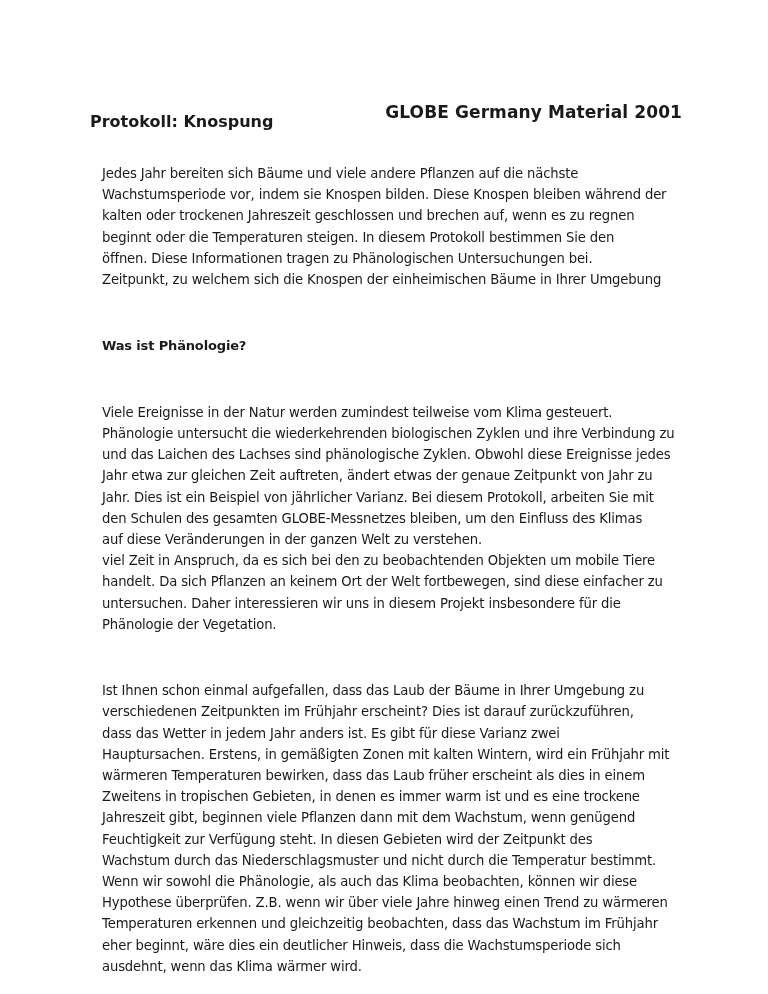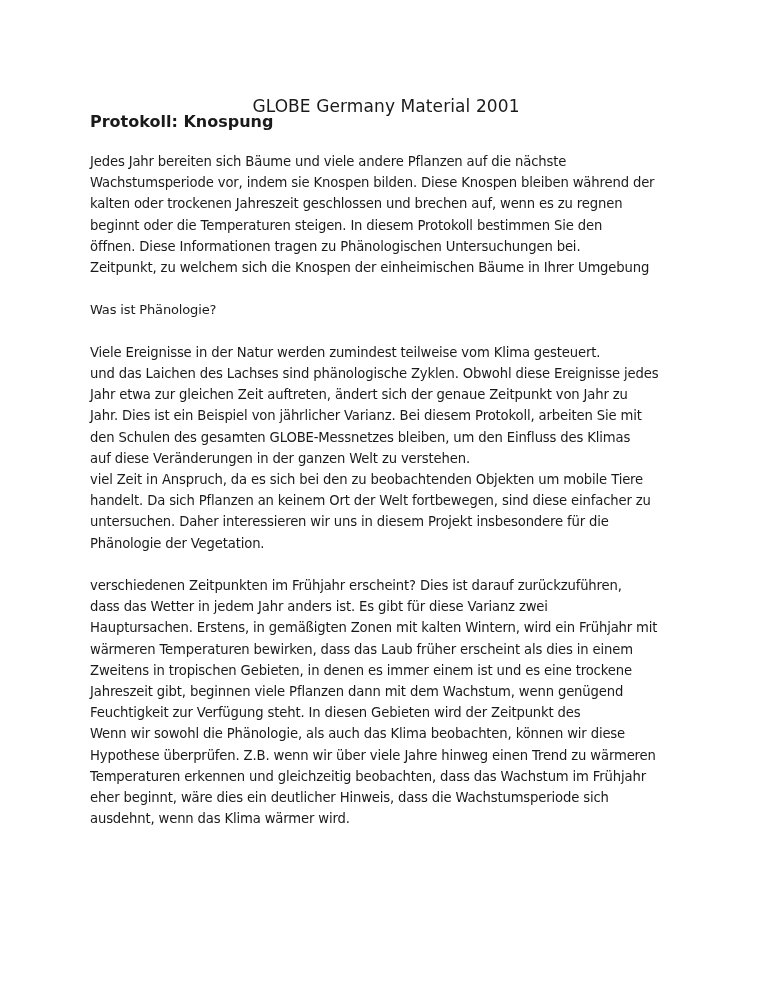--- a/index.html
+++ b/index.html
@@ -1,26 +1,26 @@
 <!DOCTYPE html>
 <html><head>
 <meta charset="utf-8">
 <style>
   html, body { margin: 0; padding: 0; background: #ffffff; }
   body { width: 768px; height: 994px; overflow: hidden; position: relative;
          font-family: "DejaVu Sans", sans-serif; color: #1a1a1a; }
   .page { position: absolute; left: 90px; top: 0; width: 600px; }
-  .header-title { position: absolute; top: 96px; left: 0; width: 592px; text-align: center;
-                  font-size: 17px; font-weight: normal; letter-spacing: 0.1px; }
+  .header-title { position: absolute; top: 102px; left: 0; width: 592px; text-align: right;
+                  font-size: 17px; font-weight: bold; letter-spacing: 0.1px; }
   .doc-title { position: absolute; top: 112px; left: 0; font-size: 16px; font-weight: bold; }
   .content { position: absolute; top: 151px; left: 0; width: 600px;
              font-size: 13.2px; line-height: 21.2px; letter-spacing: -0.15px; }
-  .content p { margin: 0; }
+  .content p { margin: 12px; }
   .gap { height: 21.2px; }
-  .section-heading { font-weight: normal; font-size: 13px; }
+  .section-heading { font-weight: bold; font-size: 13px; }
   .line { white-space: nowrap; display: block; }
 </style>
 </head>
 <body>
 
 <div class="page">
   <div class="header-title">GLOBE Germany Material 2001</div>
   <div class="doc-title">Protokoll: Knospung</div>
 
   <div class="content">
@@ -30,39 +30,42 @@
       <span class="line">kalten oder trockenen Jahreszeit geschlossen und brechen auf, wenn es zu regnen</span>
       <span class="line">beginnt oder die Temperaturen steigen. In diesem Protokoll bestimmen Sie den</span>
       <span class="line">öffnen. Diese Informationen tragen zu Phänologischen Untersuchungen bei.</span>
       <span class="line">Zeitpunkt, zu welchem sich die Knospen der einheimischen Bäume in Ihrer Umgebung</span>
     </p>
     <div class="gap"></div>
     <p class="section-heading">Was ist Phänologie?</p>
     <div class="gap"></div>
     <p>
       <span class="line">Viele Ereignisse in der Natur werden zumindest teilweise vom Klima gesteuert.</span>
+      <span class="line">Phänologie untersucht die wiederkehrenden biologischen Zyklen und ihre Verbindung zu</span>
       <span class="line">und das Laichen des Lachses sind phänologische Zyklen. Obwohl diese Ereignisse jedes</span>
-      <span class="line">Jahr etwa zur gleichen Zeit auftreten, ändert sich der genaue Zeitpunkt von Jahr zu</span>
+      <span class="line">Jahr etwa zur gleichen Zeit auftreten, ändert etwas der genaue Zeitpunkt von Jahr zu</span>
       <span class="line">Jahr. Dies ist ein Beispiel von jährlicher Varianz. Bei diesem Protokoll, arbeiten Sie mit</span>
       <span class="line">den Schulen des gesamten GLOBE-Messnetzes bleiben, um den Einfluss des Klimas</span>
       <span class="line">auf diese Veränderungen in der ganzen Welt zu verstehen.</span>
       <span class="line">viel Zeit in Anspruch, da es sich bei den zu beobachtenden Objekten um mobile Tiere</span>
       <span class="line">handelt. Da sich Pflanzen an keinem Ort der Welt fortbewegen, sind diese einfacher zu</span>
       <span class="line">untersuchen. Daher interessieren wir uns in diesem Projekt insbesondere für die</span>
       <span class="line">Phänologie der Vegetation.</span>
     </p>
     <div class="gap"></div>
     <p>
+      <span class="line">Ist Ihnen schon einmal aufgefallen, dass das Laub der Bäume in Ihrer Umgebung zu</span>
       <span class="line">verschiedenen Zeitpunkten im Frühjahr erscheint? Dies ist darauf zurückzuführen,</span>
       <span class="line">dass das Wetter in jedem Jahr anders ist.  Es gibt für diese Varianz zwei</span>
       <span class="line">Hauptursachen. Erstens, in gemäßigten Zonen mit kalten Wintern, wird ein Frühjahr mit</span>
       <span class="line">wärmeren Temperaturen bewirken, dass das Laub früher erscheint als dies in einem</span>
-      <span class="line">Zweitens in tropischen Gebieten, in denen es immer einem ist und es eine trockene</span>
+      <span class="line">Zweitens in tropischen Gebieten, in denen es immer warm ist und es eine trockene</span>
       <span class="line">Jahreszeit gibt, beginnen viele Pflanzen dann mit dem Wachstum, wenn genügend</span>
       <span class="line">Feuchtigkeit zur Verfügung steht. In diesen Gebieten wird der Zeitpunkt des</span>
+      <span class="line">Wachstum durch das Niederschlagsmuster und nicht durch die Temperatur bestimmt.</span>
       <span class="line">Wenn wir sowohl die Phänologie, als auch das Klima beobachten, können wir diese</span>
       <span class="line">Hypothese überprüfen. Z.B.  wenn wir über viele Jahre hinweg einen Trend zu wärmeren</span>
       <span class="line">Temperaturen erkennen und gleichzeitig beobachten, dass das Wachstum im Frühjahr</span>
       <span class="line">eher beginnt, wäre dies ein deutlicher Hinweis, dass die Wachstumsperiode sich</span>
       <span class="line">ausdehnt, wenn das Klima wärmer wird.</span>
     </p>
 
   </div>
 </div>
 

